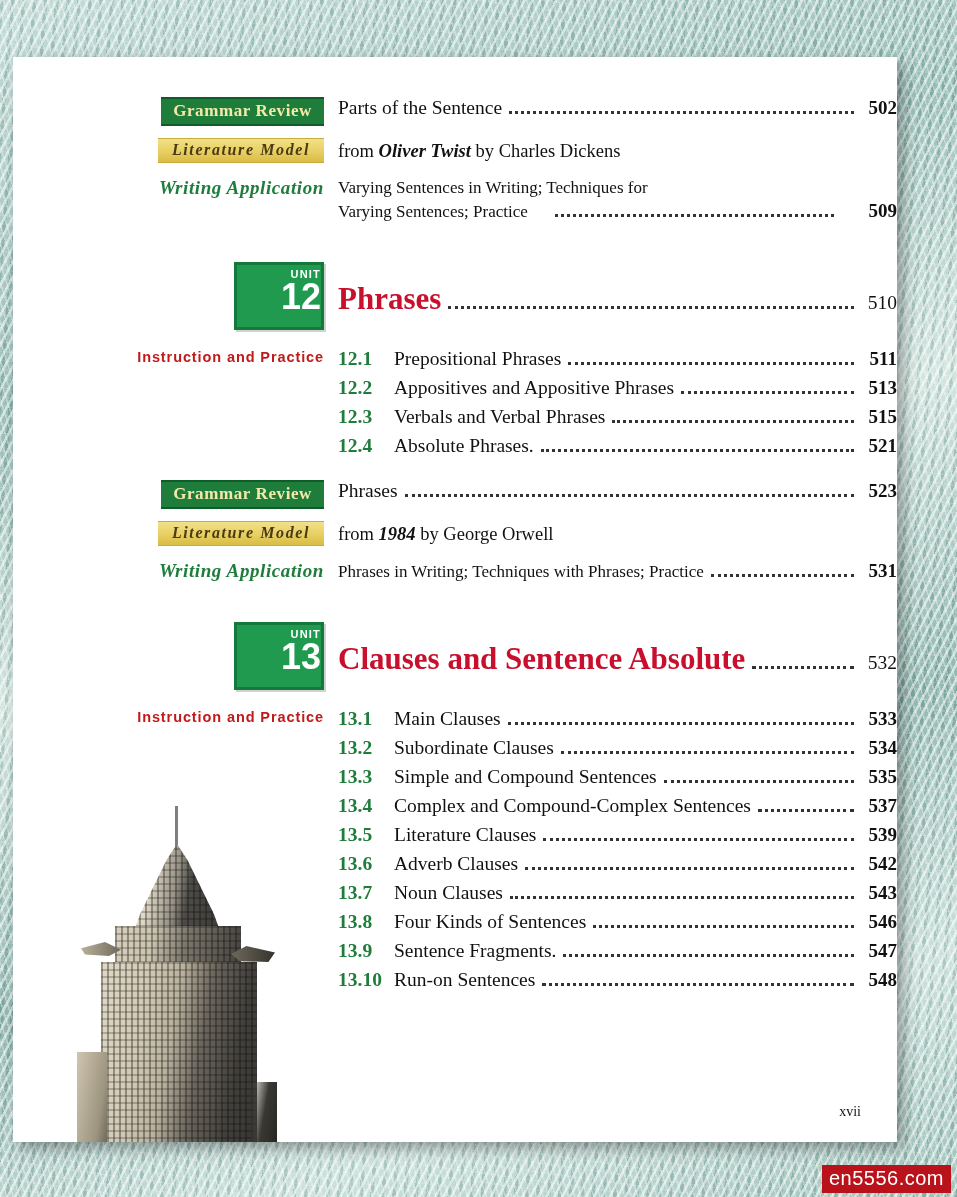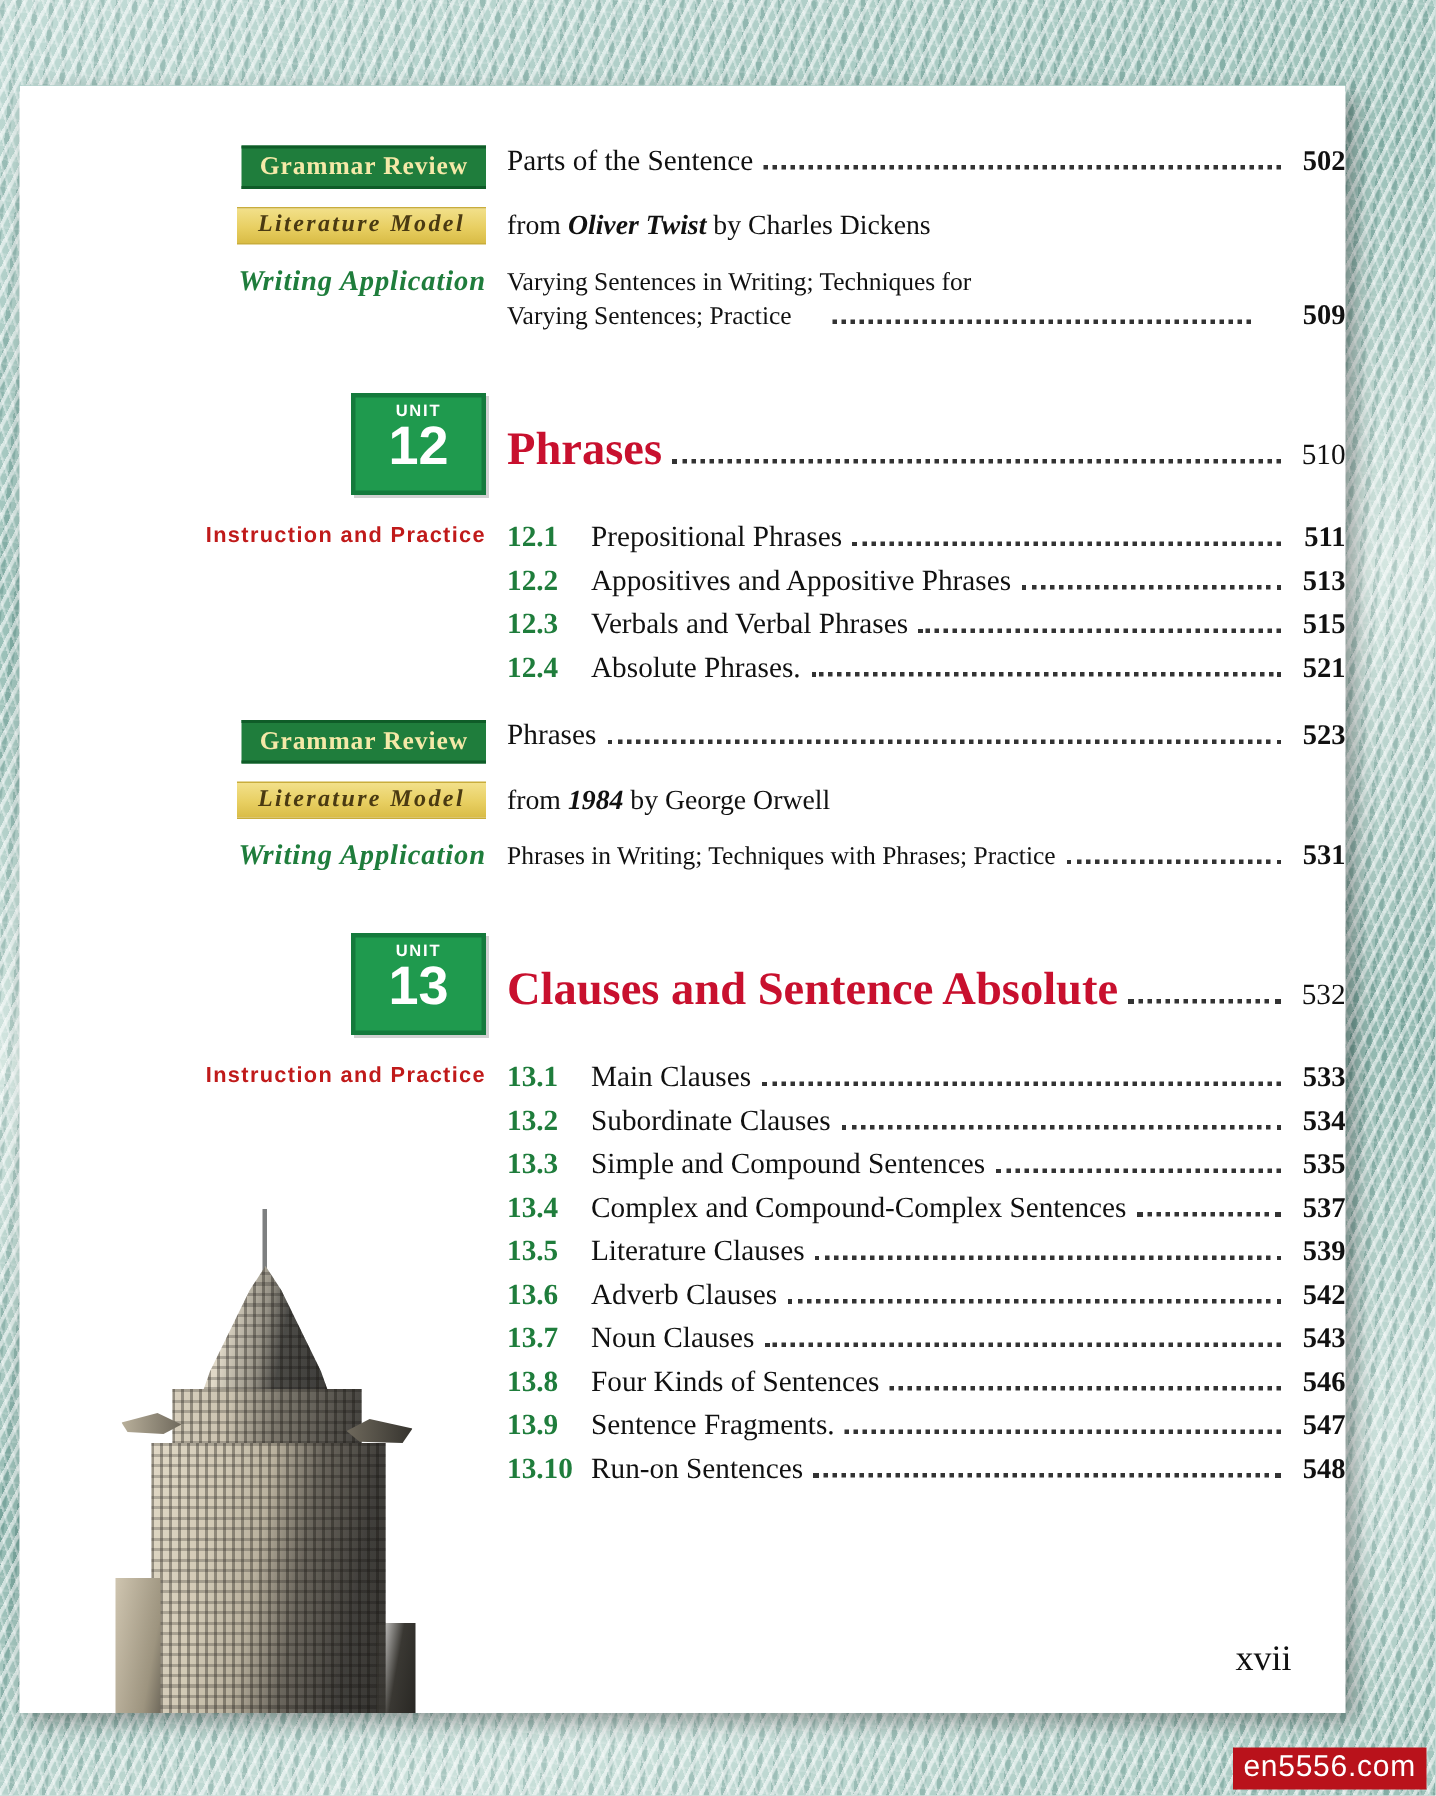--- a/index.html
+++ b/index.html
@@ -90,39 +90,39 @@
   .num{
     color:#1f7d3c;font-weight:bold;font-size:19.5px;
     width:56px;flex:0 0 56px;
   }
   .sub .title{font-size:19.5px;color:#111;white-space:nowrap;}
 
   
   .unit-badge{
     width:84px;height:62px;background:#1f9a4e;
     border:3px solid #147a3c;
-    color:#fff;display:flex;flex-direction:column;align-items:center;justify-content:flex-start;
+    color:#fff;display:flex;flex-direction:column;justify-content:flex-start;
     box-shadow:2px 2px 0 rgba(0,0,0,.18);
     font-family:"Liberation Sans", sans-serif;
     flex:0 0 84px;
   }
   .unit-badge .u{font-size:11px;font-weight:bold;letter-spacing:1.2px;margin-top:3px;}
   .unit-badge .n{font-size:36px;font-weight:bold;line-height:.98;margin-top:-1px;}
   .unit-title{
     color:#c8102e;font-weight:bold;font-size:31px;white-space:nowrap;
   }
   .unit-row{display:flex;align-items:center;}
 
   .lit-from{font-size:18.5px;color:#111;}
   .lit-from i{font-weight:bold;font-style:italic;}
   .wa-text{font-size:17px;color:#111;line-height:1.35;}
 
   .page-num{
     position:absolute;right:36px;bottom:22px;
-    font-size:24px;color:#111;font-family:"Liberation Serif",serif;
+    font-size:14px;color:#111;font-family:"Liberation Serif",serif;
   }
 
   
   .tower{
     position:absolute;left:58px;bottom:-60px;width:210px;height:470px;
     z-index:3;
   }
   .tower .spire{
     position:absolute;left:104px;bottom:330px;width:3px;height:66px;background:#7d7f80;
   }

